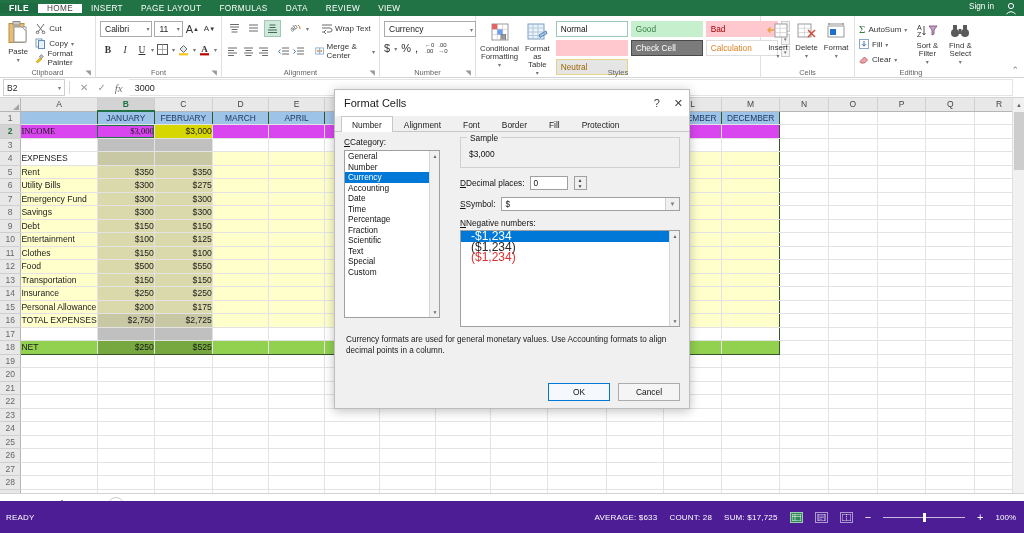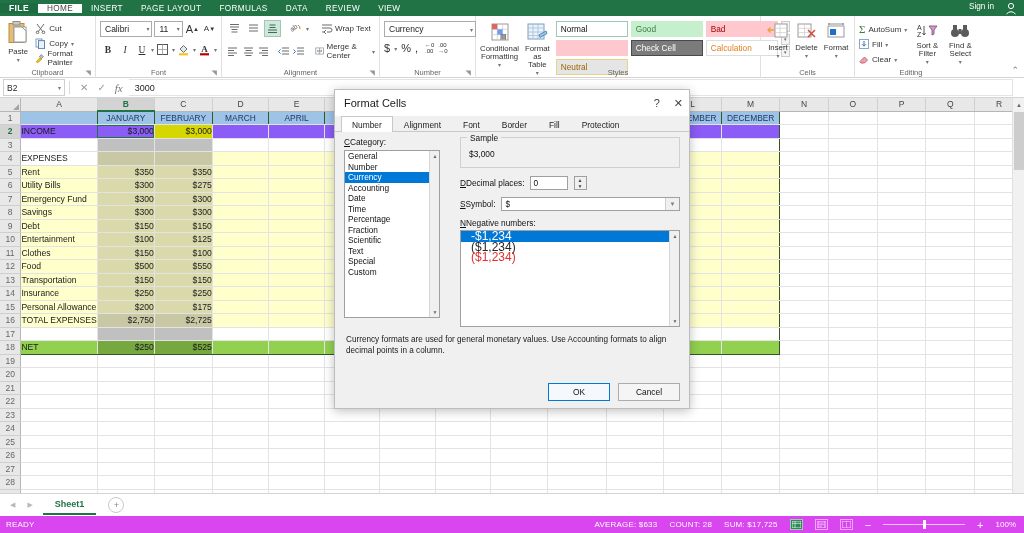--- a/index.html
+++ b/index.html
@@ -95,21 +95,21 @@
   .rhdr.sel{ background:#d3d3d3; color:#217346; font-weight:bold; }
   .cell{ height:13.5px; border-right:1px solid #e3e3e3; border-bottom:1px solid #e3e3e3;
          font-size:8.6px; color:#1a1a1a; overflow:hidden; white-space:nowrap; padding:0 2px; }
   .cell.r{ text-align:right; }
   .cell.l{ text-align:left; }
   .b{ font-weight:bold; }
 
   
   .f-month{ background:#9dc3e6; color:#1f3864; font-weight:bold; text-align:center; font-size:8.4px;
             border-right:1px solid #375623; }
-  .f-income{ background:#8b5cf6; font-weight:bold; }
+  .f-income{ background:#d946ef; font-weight:bold;font-family:Liberation Serif, serif; }
   .f-income-sel{ background:#d6d600; font-weight:bold; }
   .f-gray{ background:#c0c0c0; }
   .f-light{ background:#ffffcc; }
   .f-light-sel{ background:#d9d9ab; }
   .f-net{ background:#92d050; font-weight:bold; }
   .f-net-sel{ background:#76a83f; font-weight:bold; }
   .f-tot-sel{ background:#c8c8a5; }
   .gb-l{ border-left:1px solid #375623; }
   .gb-r{ border-right:1px solid #375623; }
   .gb-t{ border-top:1px solid #375623; }
@@ -128,21 +128,21 @@
   
   .sheetbar{ position:absolute; left:0; bottom:18px; width:1024px; height:22px;
              border-top:1px solid #d4d4d4; background:#fff; display:flex; align-items:center; }
   .navarrows{ display:flex; gap:12px; padding:0 10px; color:#b9b9b9; font-size:7px; }
   .sheet-tab{ height:21px; display:flex; align-items:center; padding:0 12px; font-size:9px;
               font-weight:bold; color:#217346; border-bottom:2px solid #217346; }
   .addsheet{ width:16px; height:16px; border:1px solid #c9c9c9; border-radius:50%; margin-left:12px;
              display:flex; align-items:center; justify-content:center; font-size:9px; color:#888; }
 
   
-  .status{ position:absolute; left:0; bottom:0; width:1024px; height:17px; background:#d946ef;
+  .status{ position:absolute; left:0; bottom:0; width:1024px; height:32px; background:#4c1d95;
            color:#fff; display:flex; align-items:center; font-size:8px; }
   .st-ready{ padding-left:6px; letter-spacing:.2px; }
   .st-right{ margin-left:auto; display:flex; align-items:center; gap:12px; padding-right:8px; }
   .st-stat{ letter-spacing:.2px; }
   .viewbtn{ width:13px; height:11px; border:1px solid rgba(255,255,255,.55); display:flex;
             align-items:center; justify-content:center; }
   .viewbtn.on{ background:#2f8a58; }
   .zoomtrack{ width:82px; height:1px; background:rgba(255,255,255,.7); position:relative; }
   .zoomthumb{ position:absolute; left:40px; top:-4px; width:3px; height:9px; background:#fff; }
 

